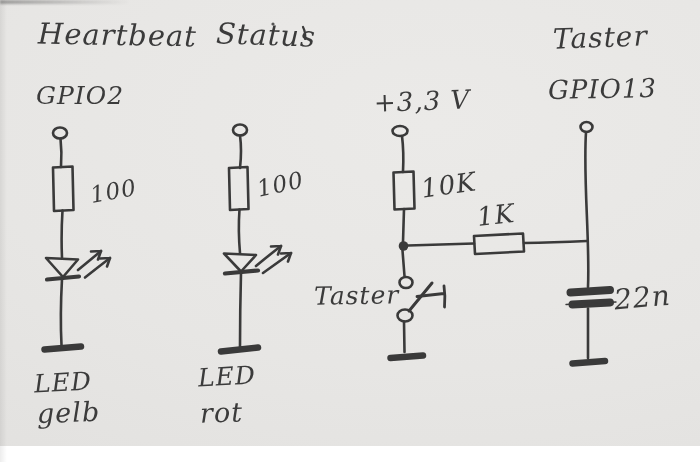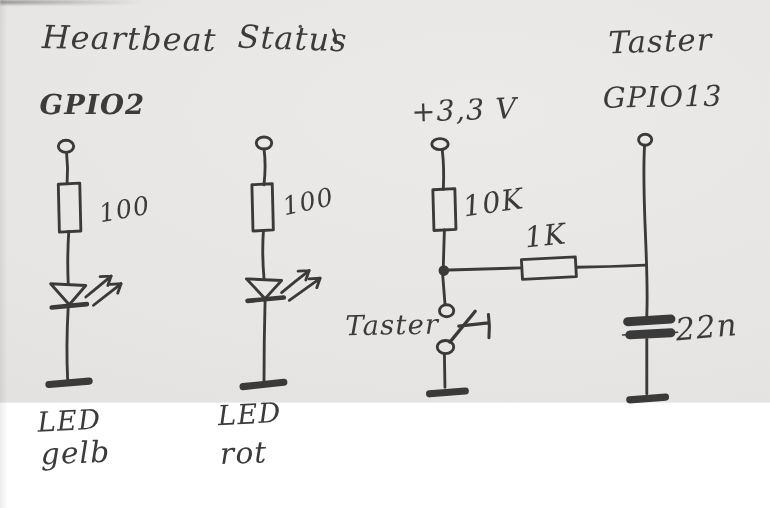--- a/index.html
+++ b/index.html
@@ -1,21 +1,21 @@
 <!DOCTYPE html>
 <html><head>
 <meta charset="utf-8">
 <style>
   html,body{margin:0;padding:0;}
   body{
     width:700px;height:462px;overflow:hidden;
     font-family:"DejaVu Serif","Liberation Serif",serif;
   }
   .paper{
-    position:relative;width:700px;height:366px;
+    position:relative;width:700px;height:446px;
     background:
       radial-gradient(130% 110% at 62% 28%, #ebeae8 0%, #e7e6e4 50%, #e0dfdd 100%);
   }
   .edge-top{
     position:absolute;left:0;top:0;width:130px;height:4px;
     background:linear-gradient(to right, rgba(35,35,35,.38), rgba(35,35,35,0));
     filter:blur(1px);
   }
   .edge-left{
     position:absolute;left:0;top:0;width:7px;height:462px;
@@ -104,21 +104,21 @@
         <path stroke-width="1.4" d="M566,304.5 L616,302"></path>
       </g>
       <path d="M588,308.5 L588,358"></path>
       <path stroke-width="6.5" d="M572.5,363.5 L605,361"></path>
     </g>
 
     <circle cx="273" cy="24" r="1.6" fill="#555" stroke="none"></circle>
   </svg>
 
   <div class="lbl t-title" style="left:38px;top:21px;transform:rotate(1deg);">Heartbeat</div>
-  <div class="lbl t-gpio" style="left:36px;top:83px;font-weight:bold;">GPIO2</div>
+  <div class="lbl t-gpio" style="left:36px;top:83px;">GPIO2</div>
   <div class="lbl t-val" style="left:90px;top:180px;transform:rotate(-10deg);">100</div>
   <div class="lbl t-led" style="left:34px;top:370px;transform:rotate(-3deg);">LED</div>
   <div class="lbl t-color" style="left:37px;top:399px;transform:rotate(-2deg);">gelb</div>
 
   <div class="lbl t-title" style="left:216px;top:21px;transform:rotate(2deg);">Status</div>
   <div class="lbl t-val" style="left:257px;top:173px;transform:rotate(-12deg);">100</div>
   <div class="lbl t-led" style="left:198px;top:364px;transform:rotate(-3deg);">LED</div>
   <div class="lbl t-color" style="left:200px;top:399px;transform:rotate(-2deg);">rot</div>
 
   <div class="lbl t-val-big" style="left:374px;top:88px;transform:rotate(-2deg);">+3,3 V</div>

